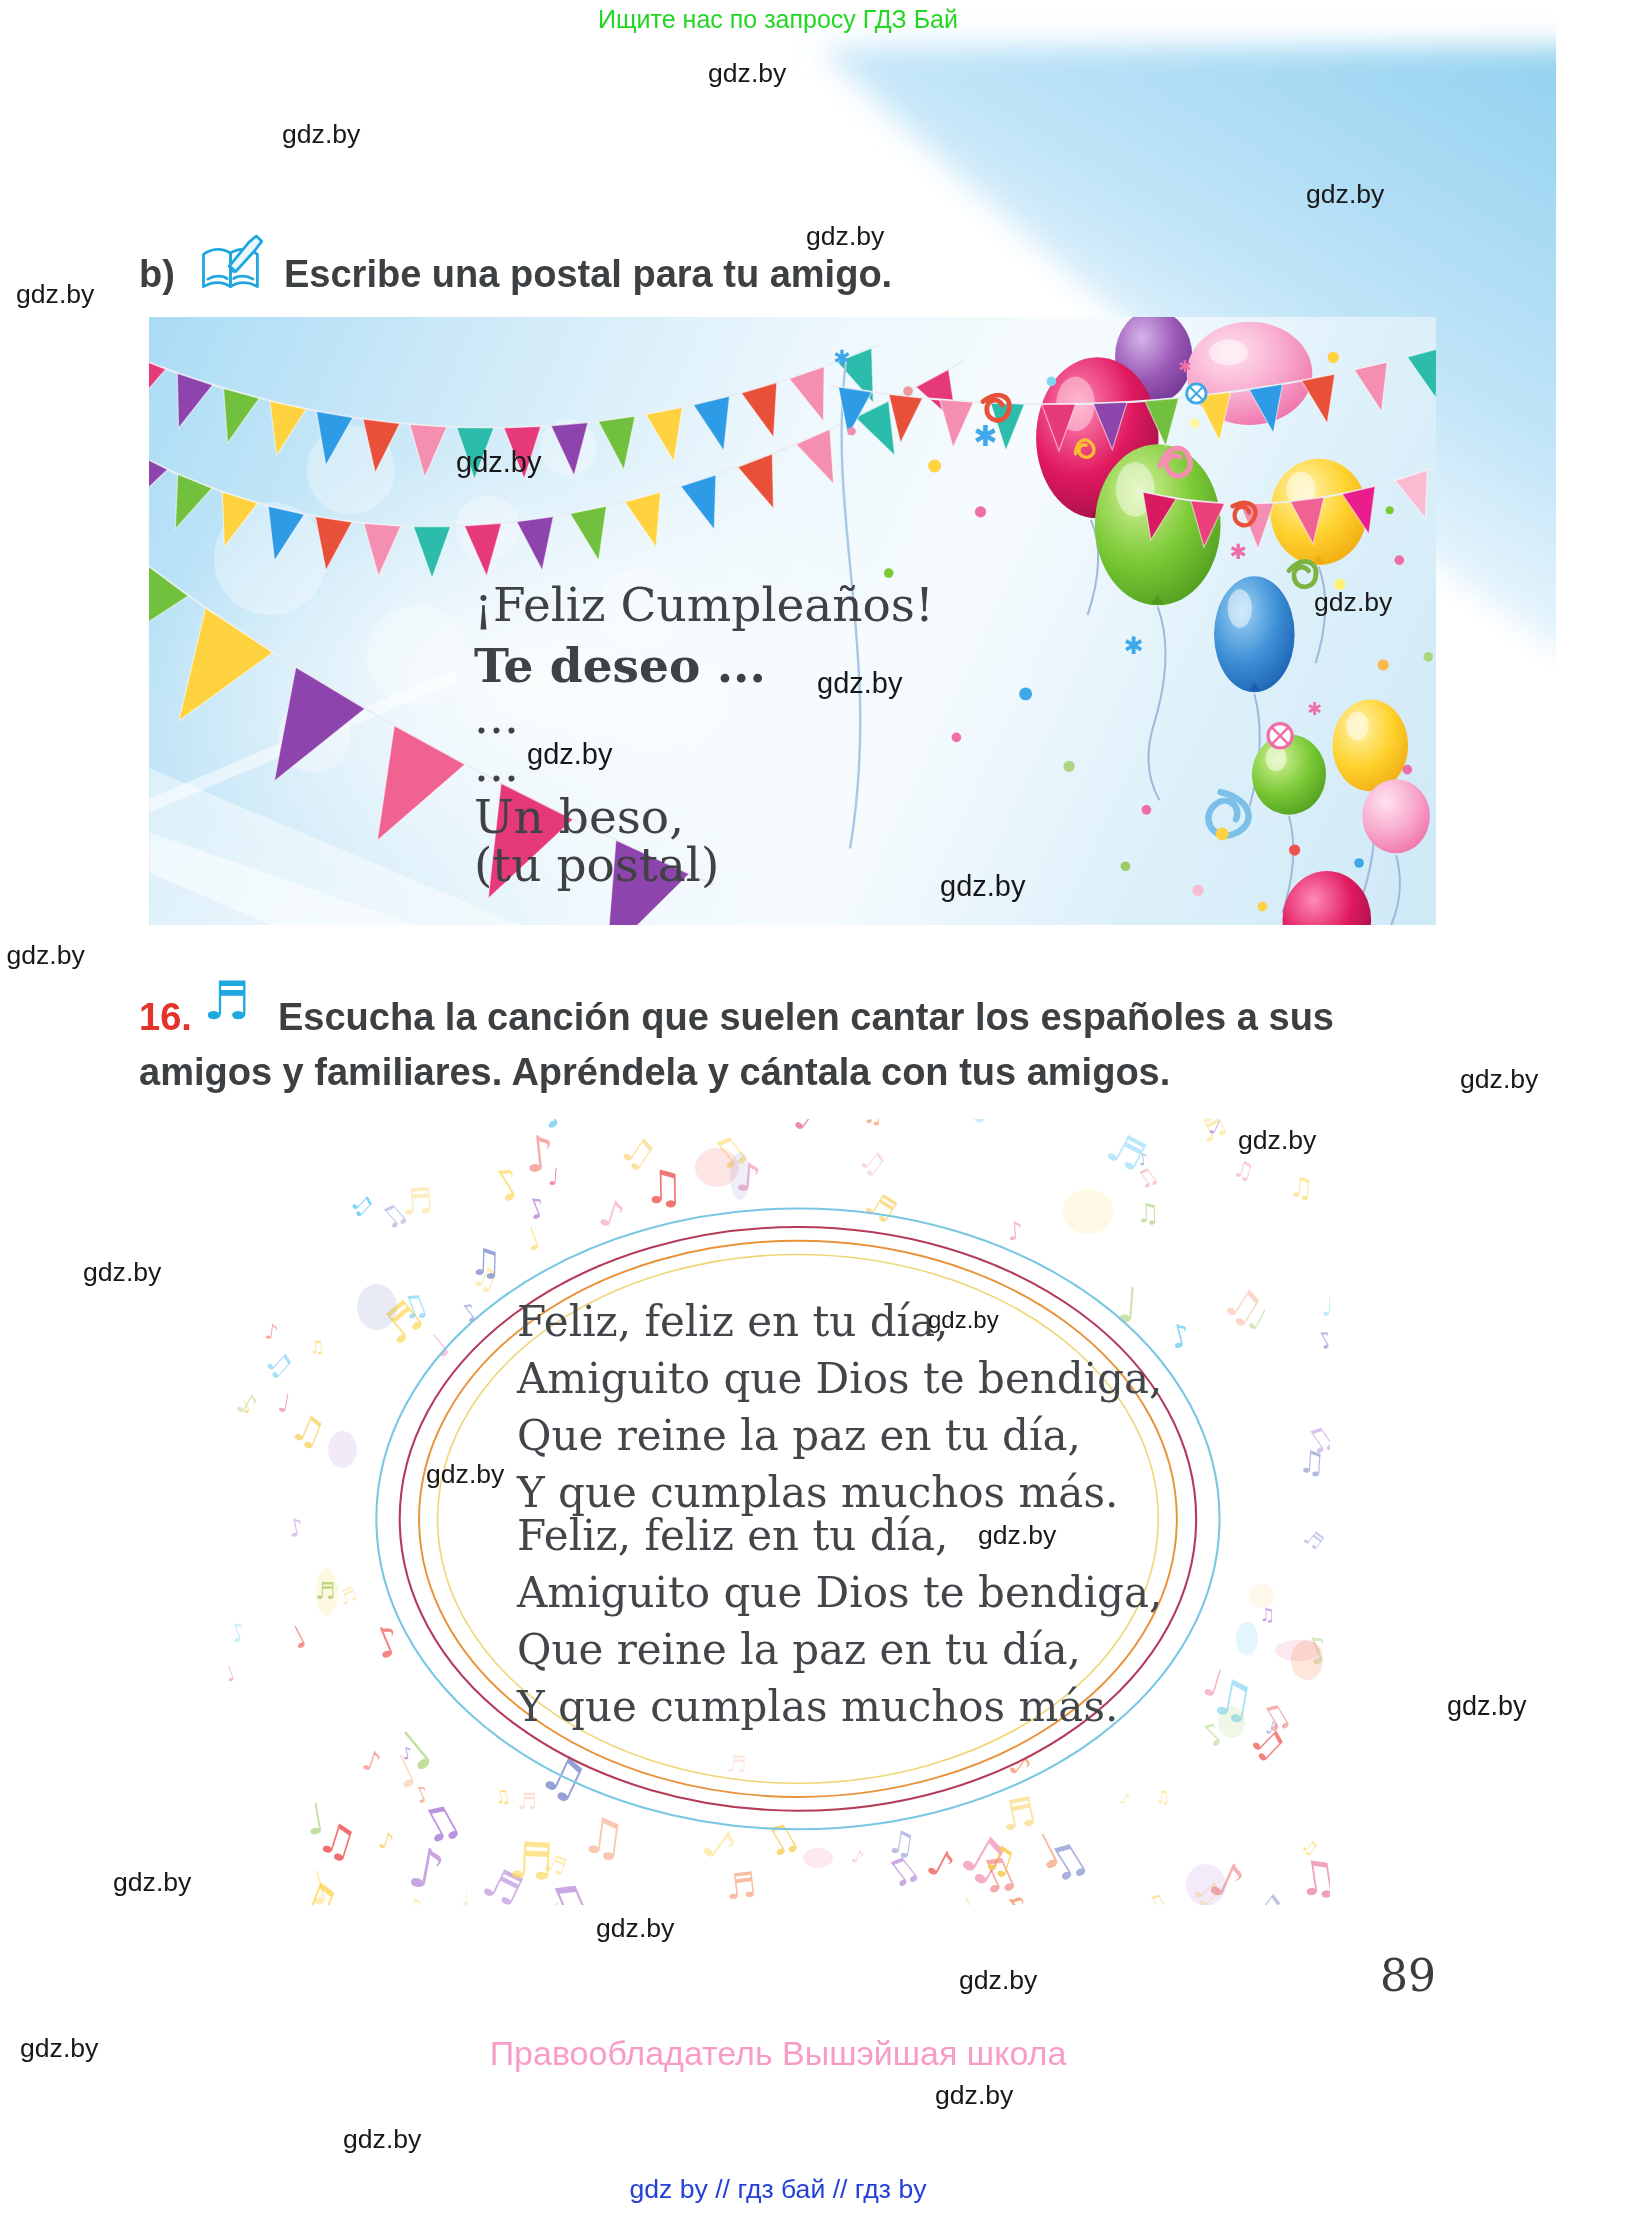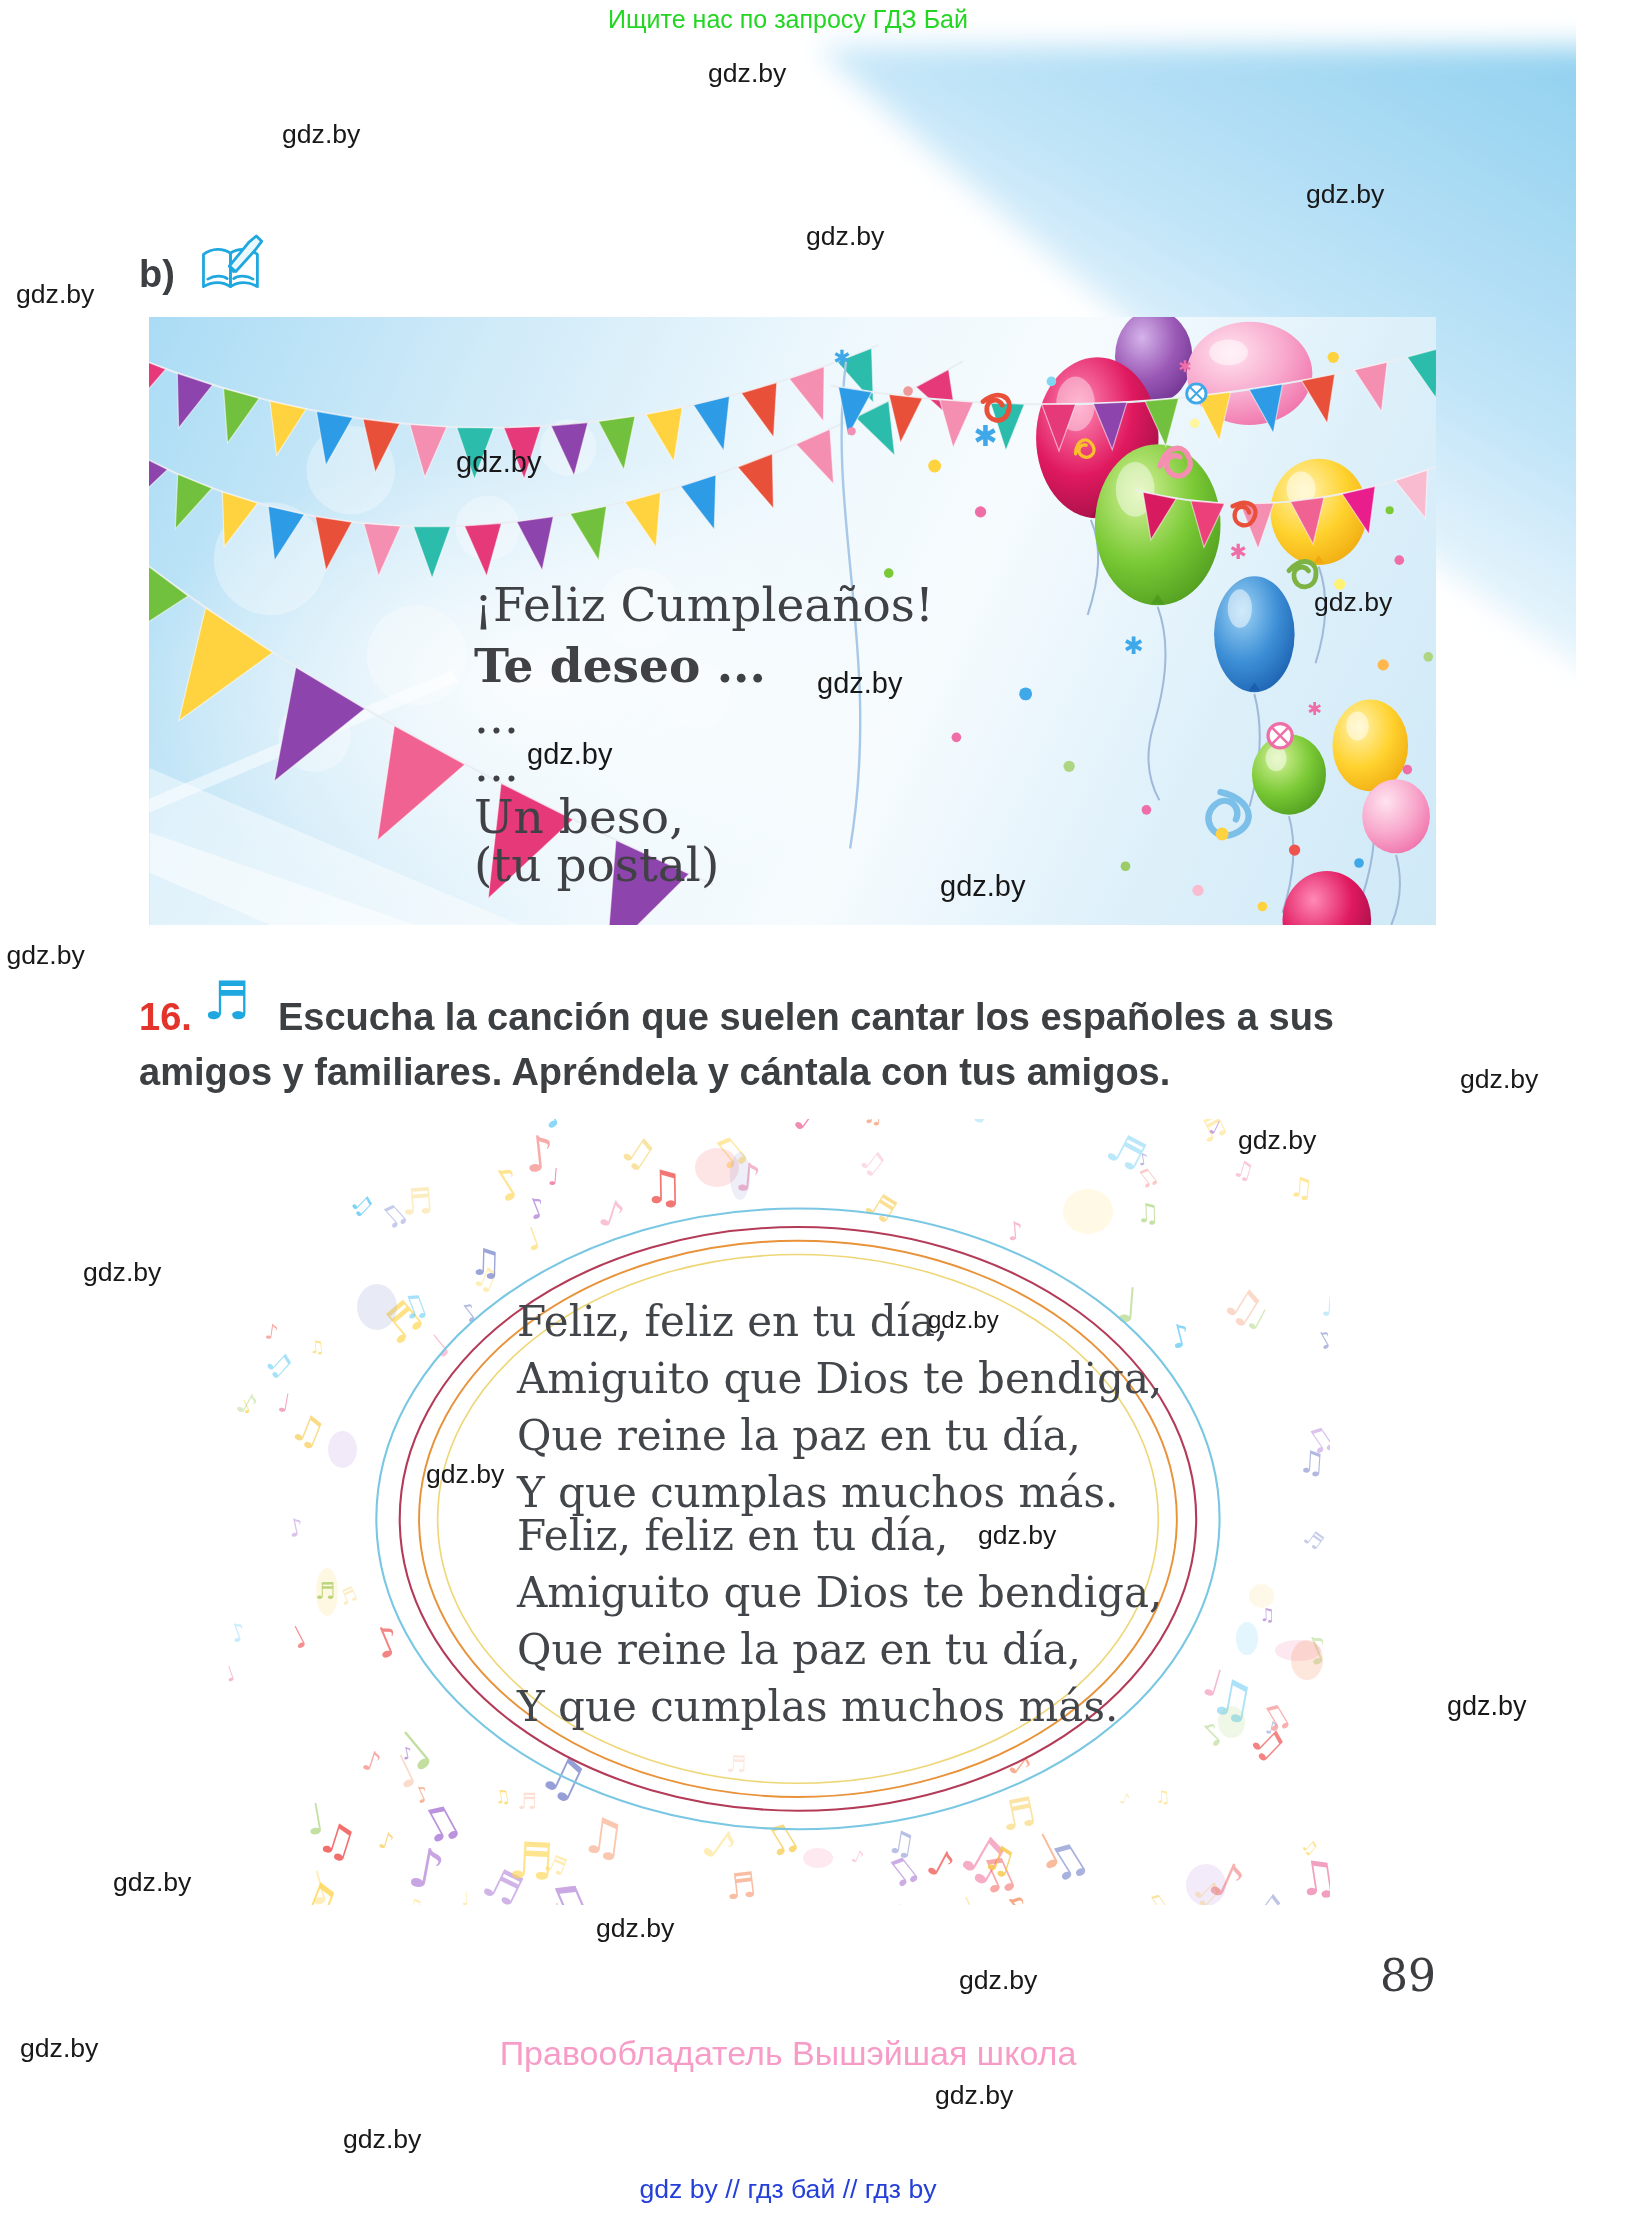--- a/index.html
+++ b/index.html
@@ -1,17 +1,17 @@
 <!DOCTYPE html>
 <html style="font-size:13px"><head>
 <meta charset="utf-8">
 <style>
   html,body{margin:0;padding:0;background:#ffffff;}
   .page{position:relative;width:1556px;height:2216px;background:#ffffff;overflow:hidden;
-        font-family:"Liberation Sans",sans-serif;padding-left:20px;}
+        font-family:"Liberation Sans",sans-serif;}
   
   .promo{position:absolute;top:4.8px;left:0;width:100%;text-align:center;
          font:400 25px "Liberation Sans",sans-serif;}
   .swoosh{position:absolute;top:0;left:0;pointer-events:none;}
   
   .wm{position:absolute;font:400 26.6px "Liberation Sans",sans-serif;color:#181818;white-space:nowrap;}
   
   .task-label{position:absolute;font:700 38px "Liberation Sans",sans-serif;color:#3d4043;white-space:nowrap;}
   .task-red{color:#e3342b;}
   .icon-wrap{position:absolute;}
@@ -65,20 +65,21 @@
   <span class="icon-wrap" style="left:197px;top:232px;">
     <svg width="69" height="64" viewBox="0 0 64 58" fill="none" stroke="#1fa8e0" stroke-width="2.6" stroke-linecap="round" stroke-linejoin="round">
       <path d="M6,20 C14,14 24,14 31,19 L31,50 C24,45 14,45 6,50 Z"></path>
       <path d="M56,20 C48,14 38,14 31,19 L31,50 C38,45 48,45 56,50 Z"></path>
       <path d="M10,43 C16,39.5 24,39.5 28,42.5"></path>
       <path d="M34,42.5 C38,39.5 46,39.5 52,43"></path>
       <path d="M30,31 L48,9 L55,3 L60,8 L54,16 L36,36 Z" fill="#eaf8fe"></path>
       <path d="M30,31 L34,36"></path>
     </svg>
   </span>
+  <span class="task-label" style="left:284px;top:253px;">Escribe una postal para tu amigo.</span>
 
   <div class="postcard">
     <svg class="postcard-art" width="1287" height="608" viewBox="0 0 1597 755">
       <defs>
         <radialGradient id="gMag" cx="35%" cy="30%" r="80%">
           <stop offset="0" stop-color="#ff8ab5"></stop>
             <stop offset="0.55" stop-color="#e0195f"></stop>
           <stop offset="1" stop-color="#9c0f44"></stop>
         </radialGradient>
         <radialGradient id="gGrn" cx="35%" cy="30%" r="80%">

